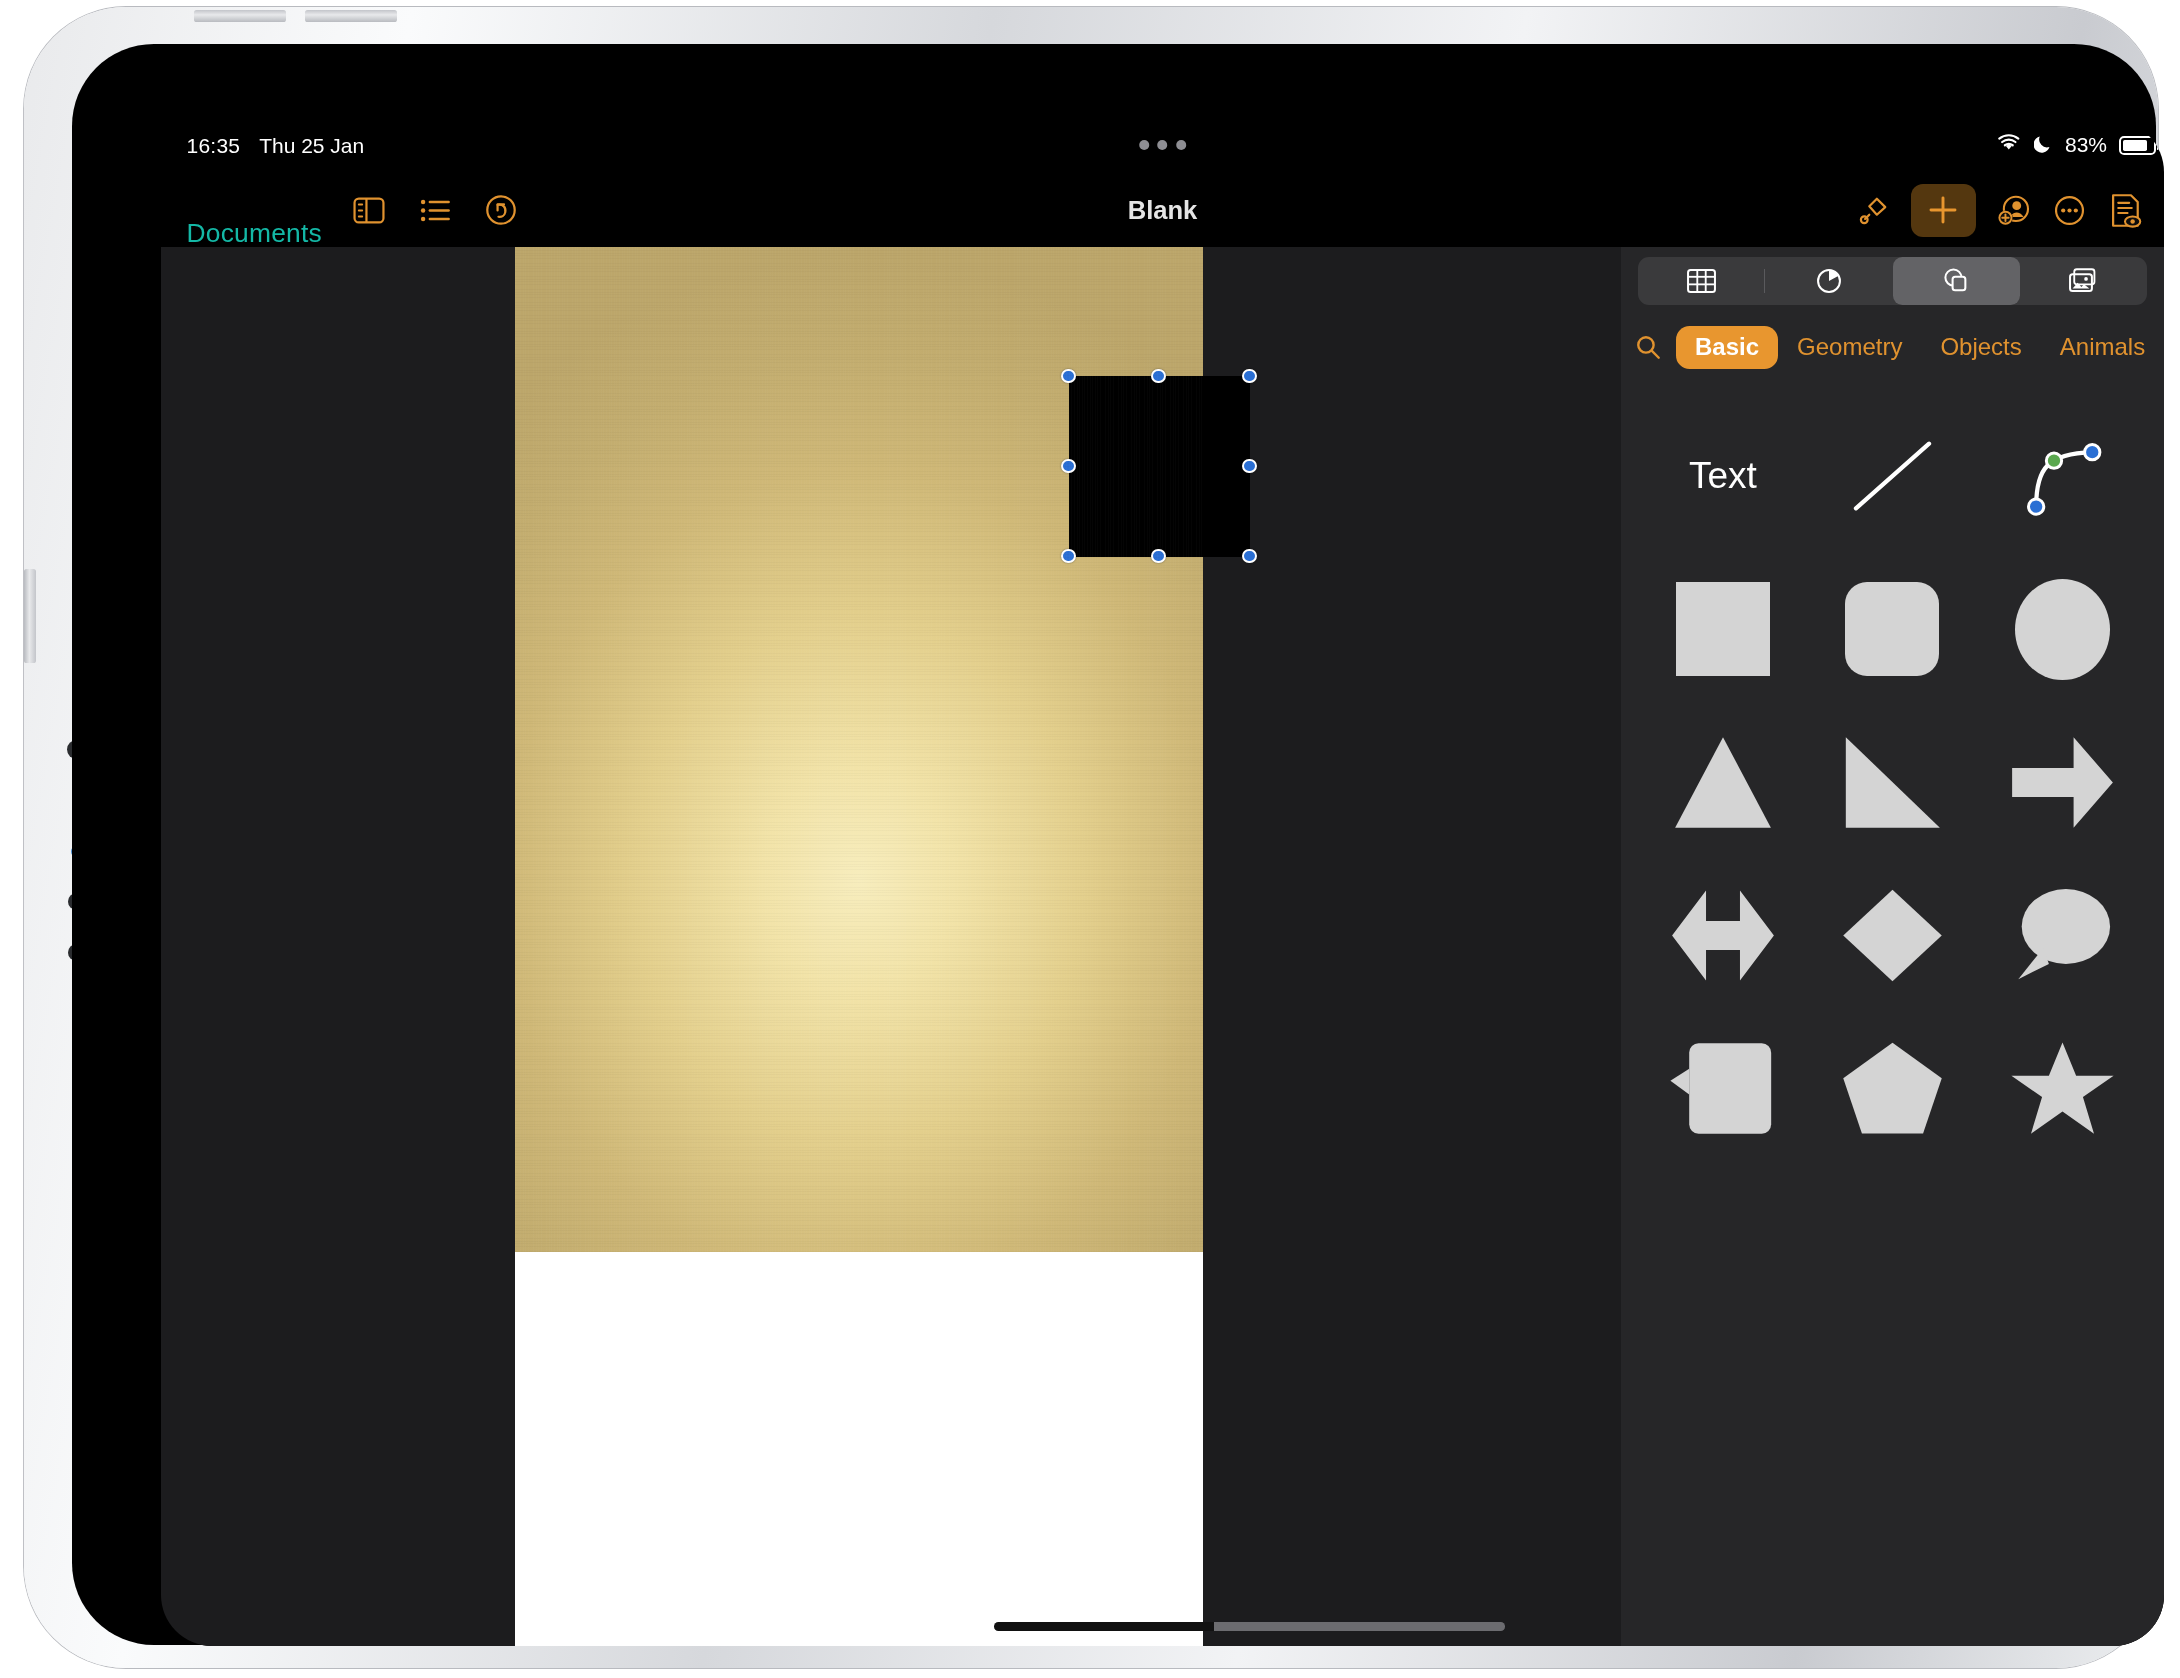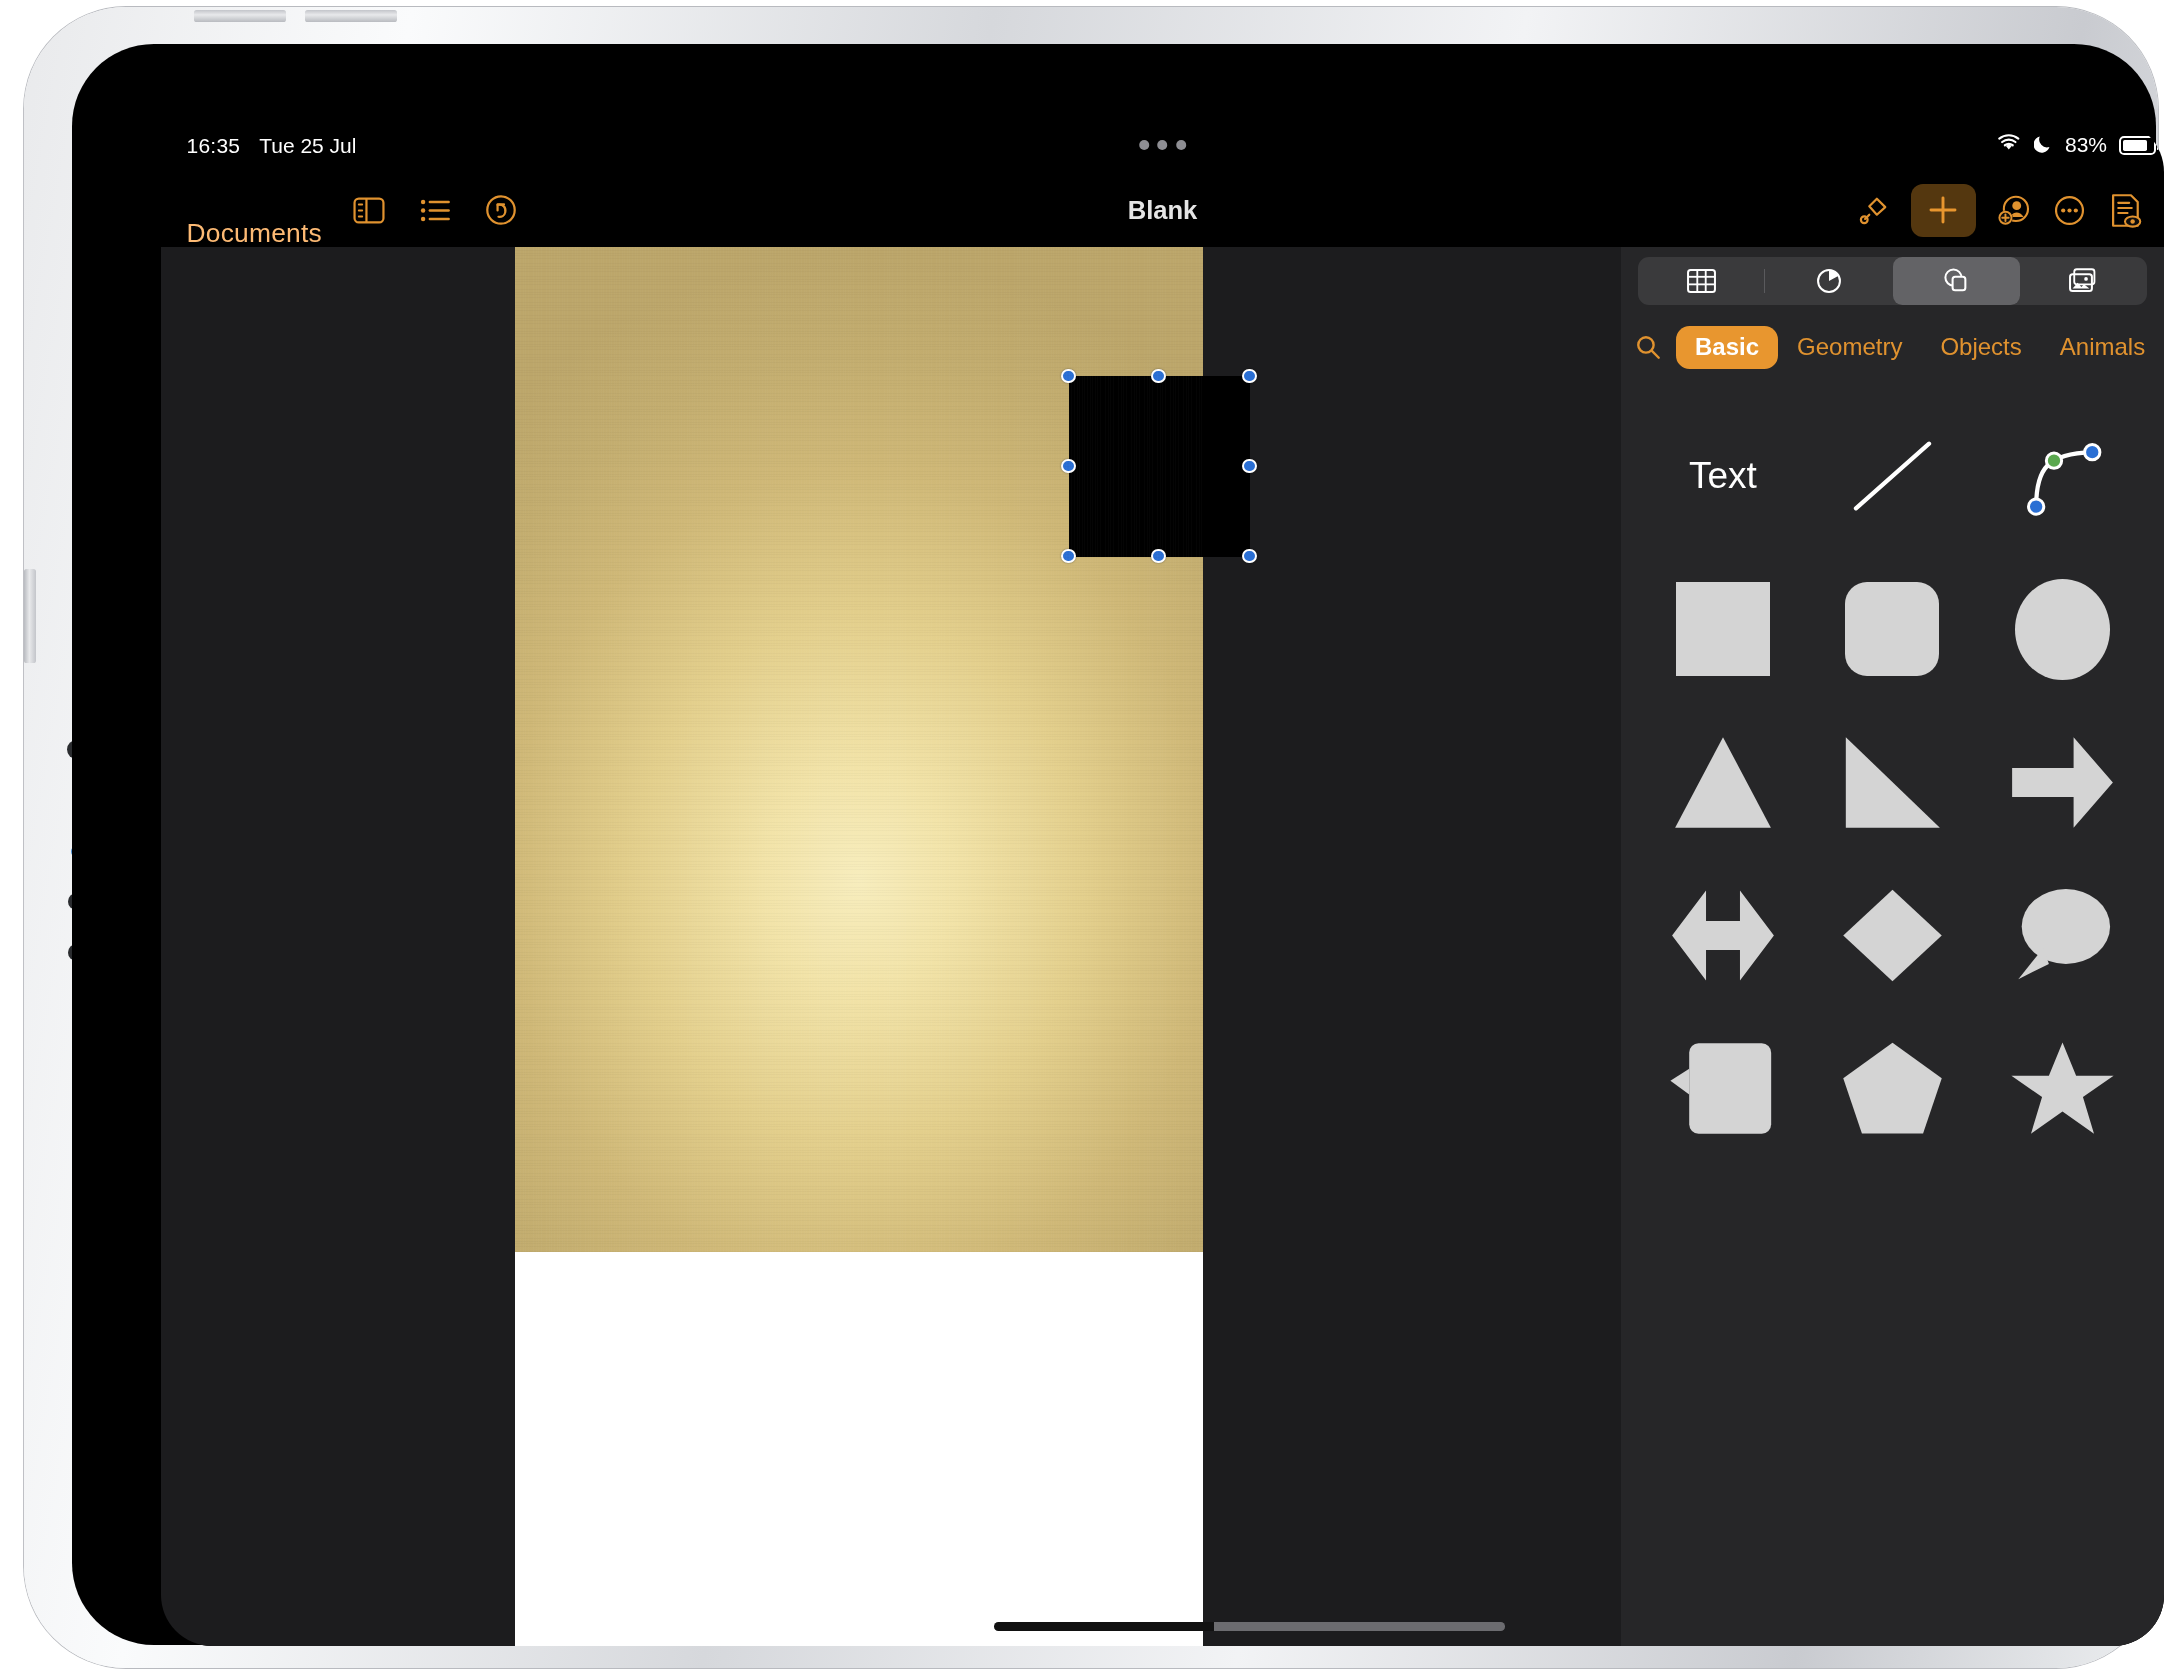--- a/index.html
+++ b/index.html
@@ -74,21 +74,21 @@
     background:#ffffff; border-radius:0 1.7px 1.7px 0;
   }
   .batt-fill { height:100%; background:#ffffff; border-radius:1.7px; }
 
   
   #app-toolbar {
     position: absolute; left: 0; top: 53px; width: 100%; height: 73px;
     background: #000000;
   }
   #toolbar-left { position:absolute; left: 25.6px; top: 0; height: 73px; display:flex; align-items:center; gap: 29px; }
-  #documents-button { color:#fdba74; font-size: 26.4px; letter-spacing:0.2px;margin-top:47px; }
+  #documents-button { color:#14b8a6; font-size: 26.4px; letter-spacing:0.2px;margin-top:47px; }
   .tb-icon { width: 37px; height: 37px; display:flex; align-items:center; justify-content:center; }
   #doc-title {
     position:absolute; left: 50%; top: 0; transform: translateX(-50%);
     height: 73px; display:flex; align-items:center;
     color:#e5e5e5; font-size: 25.6px; font-weight: 600;
   }
   #toolbar-right { position:absolute; right: 20.4px; top: 0; height: 73px; display:flex; align-items:center; gap: 19px; }
   #insert-button {
     width: 65px; height: 53px; border-radius: 12px; background: #54370f;
     display:flex; align-items:center; justify-content:center;
@@ -179,21 +179,21 @@
   <div class="side-dot" id="dot-mic1"></div>
   <div class="side-dot" id="dot-s1"></div>
   <div class="side-dot" id="dot-s2"></div>
 
   <div id="device-screen-bezel">
     <div id="screen">
 
       <div id="status-bar">
         <div id="status-left">
           <span id="status-time">16:35</span>
-          <span id="status-date">Tue 25 Jul</span>
+          <span id="status-date">Thu 25 Jan</span>
         </div>
 
         <div id="multitask-dots">
           <i></i>
           <i></i>
           <i></i>
         </div>
 
         <div id="status-right">
           <span>

